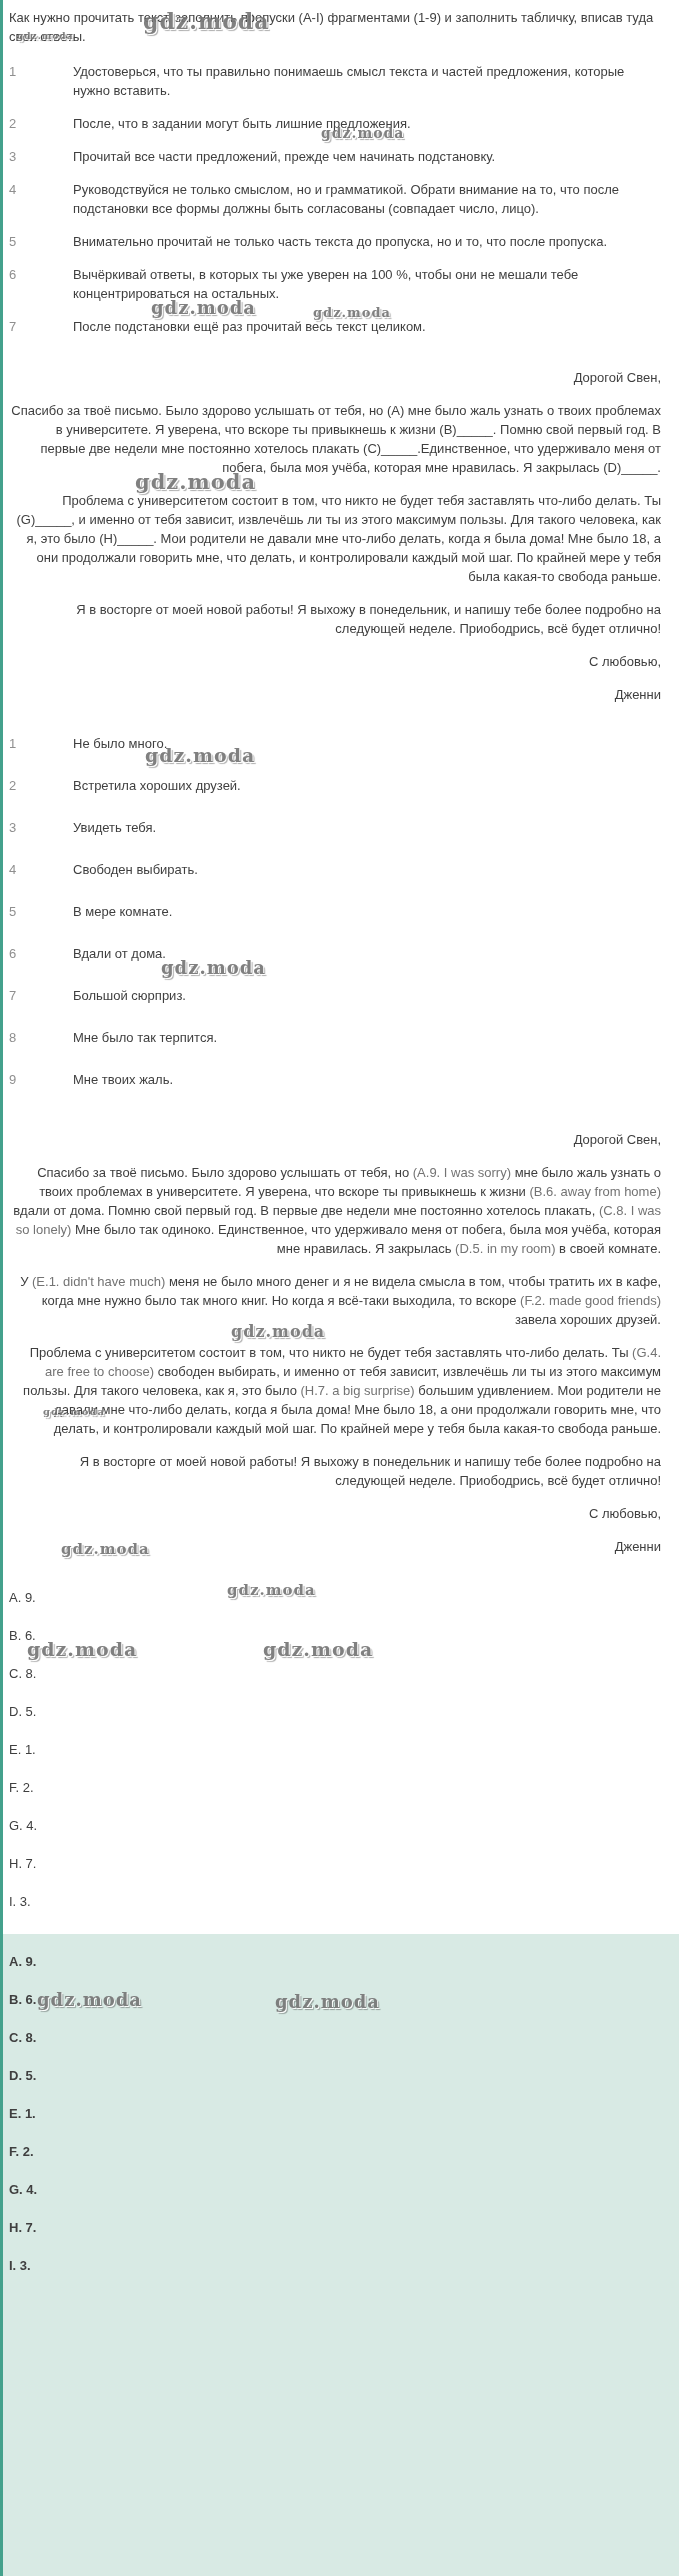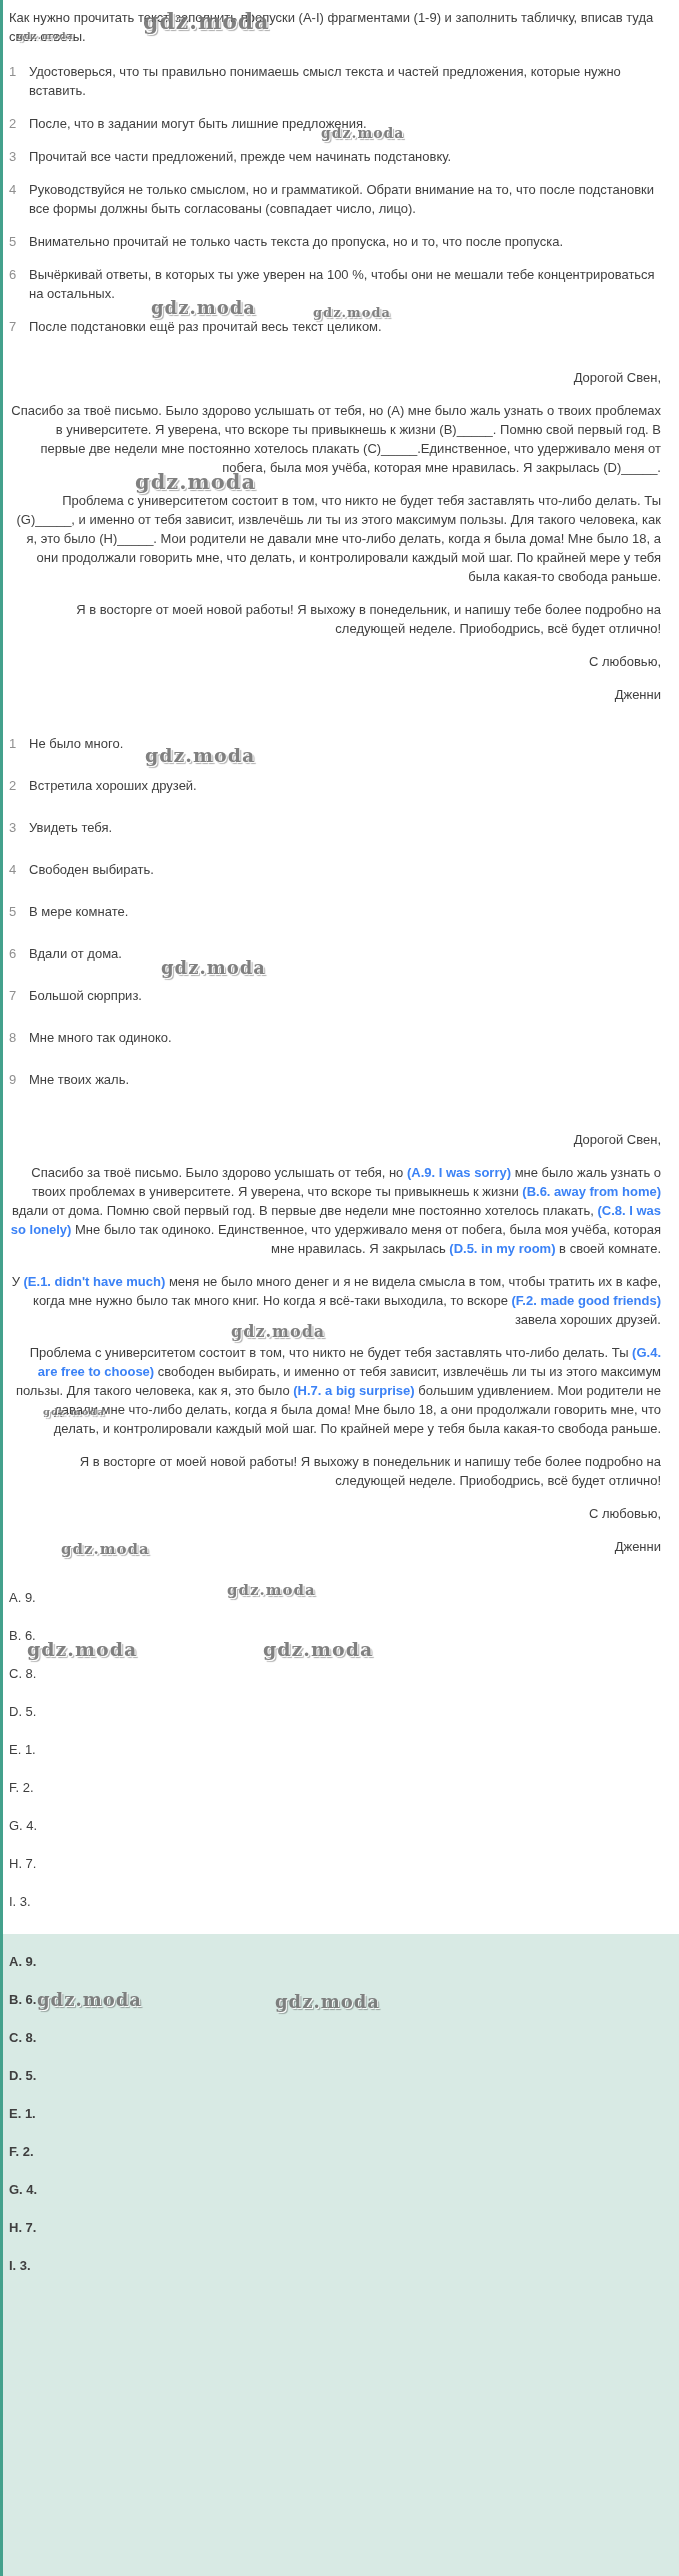--- a/index.html
+++ b/index.html
@@ -9,32 +9,32 @@
     position:relative; width:679px; height:2576px; overflow:hidden;
     background:#ffffff; border-left:3px solid #44a18c;
     color:#3f3f3f; font-size:13px; line-height:19px;
     display:flex; flex-direction:column;
   }
   .section { position:relative; padding-left:6px; padding-right:18px; }
   .intro { padding-top:8px; }
   .list { list-style:none; margin-top:16px; }
   .list li { display:flex; margin-bottom:14px; }
   .list .num { flex:0 0 20px; color:#8f8f8f; }
-  .list .txt { flex:1; }
+  .list .txt { flex:1;margin-left:44px; }
   .fragments li { margin-bottom:23px; }
   .letter { margin-top:4px; }
   .letter p { margin:14px 0;text-align:right; }
   .answers { margin-top:18px; }
   .answer-row { margin-bottom:19px; }
   .answers-highlighted {
     background:#d8eae4; flex:1 1 auto; margin-top:4px;
     padding-top:18px; padding-bottom:8px;
   }
   .answers-highlighted .answer-row { font-weight:bold; }
-  b { font-weight:bold; color:#3b82f6; }
+  b { font-weight:normal; color:#737373; }
   .wm {
     position:absolute; font-family:"DejaVu Serif",serif; font-weight:bold;
     color:#767676; letter-spacing:1px; white-space:nowrap; pointer-events:none;
     text-shadow:1px 1px 0 #ffffff, 2px 2px 1px rgba(0,0,0,0.35);
     opacity:0.92; z-index:5;
   }
 </style>
 </head>
 <body>
 
@@ -117,21 +117,21 @@
       <li>
           <span class="num">6</span>
           <span class="txt">Вдали от дома.</span>
         </li>
       <li>
           <span class="num">7</span>
           <span class="txt">Большой сюрприз.</span>
         </li>
       <li>
           <span class="num">8</span>
-          <span class="txt">Мне много так одиноко.</span>
+          <span class="txt">Мне было так терпится.</span>
         </li>
       <li>
           <span class="num">9</span>
           <span class="txt">Мне твоих жаль.</span>
         </li>
     </ol>
     <span class="wm" style="left:142px; top:28px; font-size:19px;">gdz.moda</span>
     <span class="wm" style="left:158px; top:240px; font-size:18px;">gdz.moda</span>
   </div>
 

